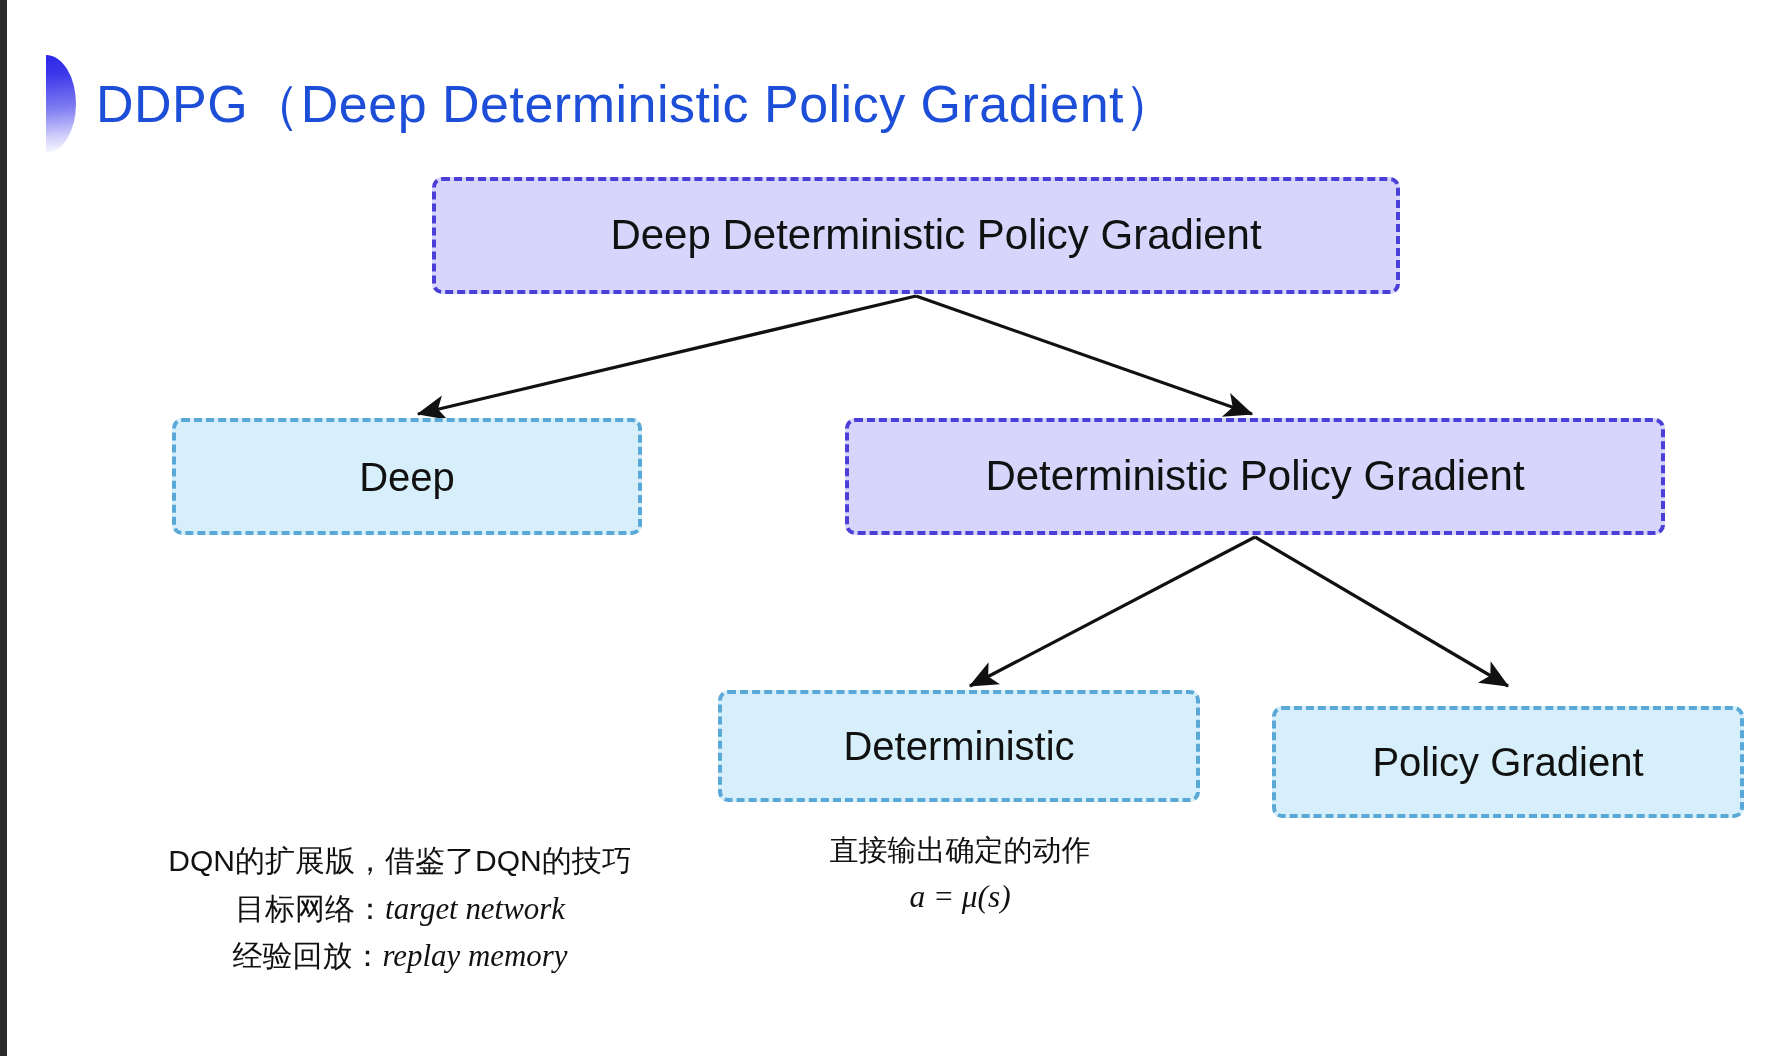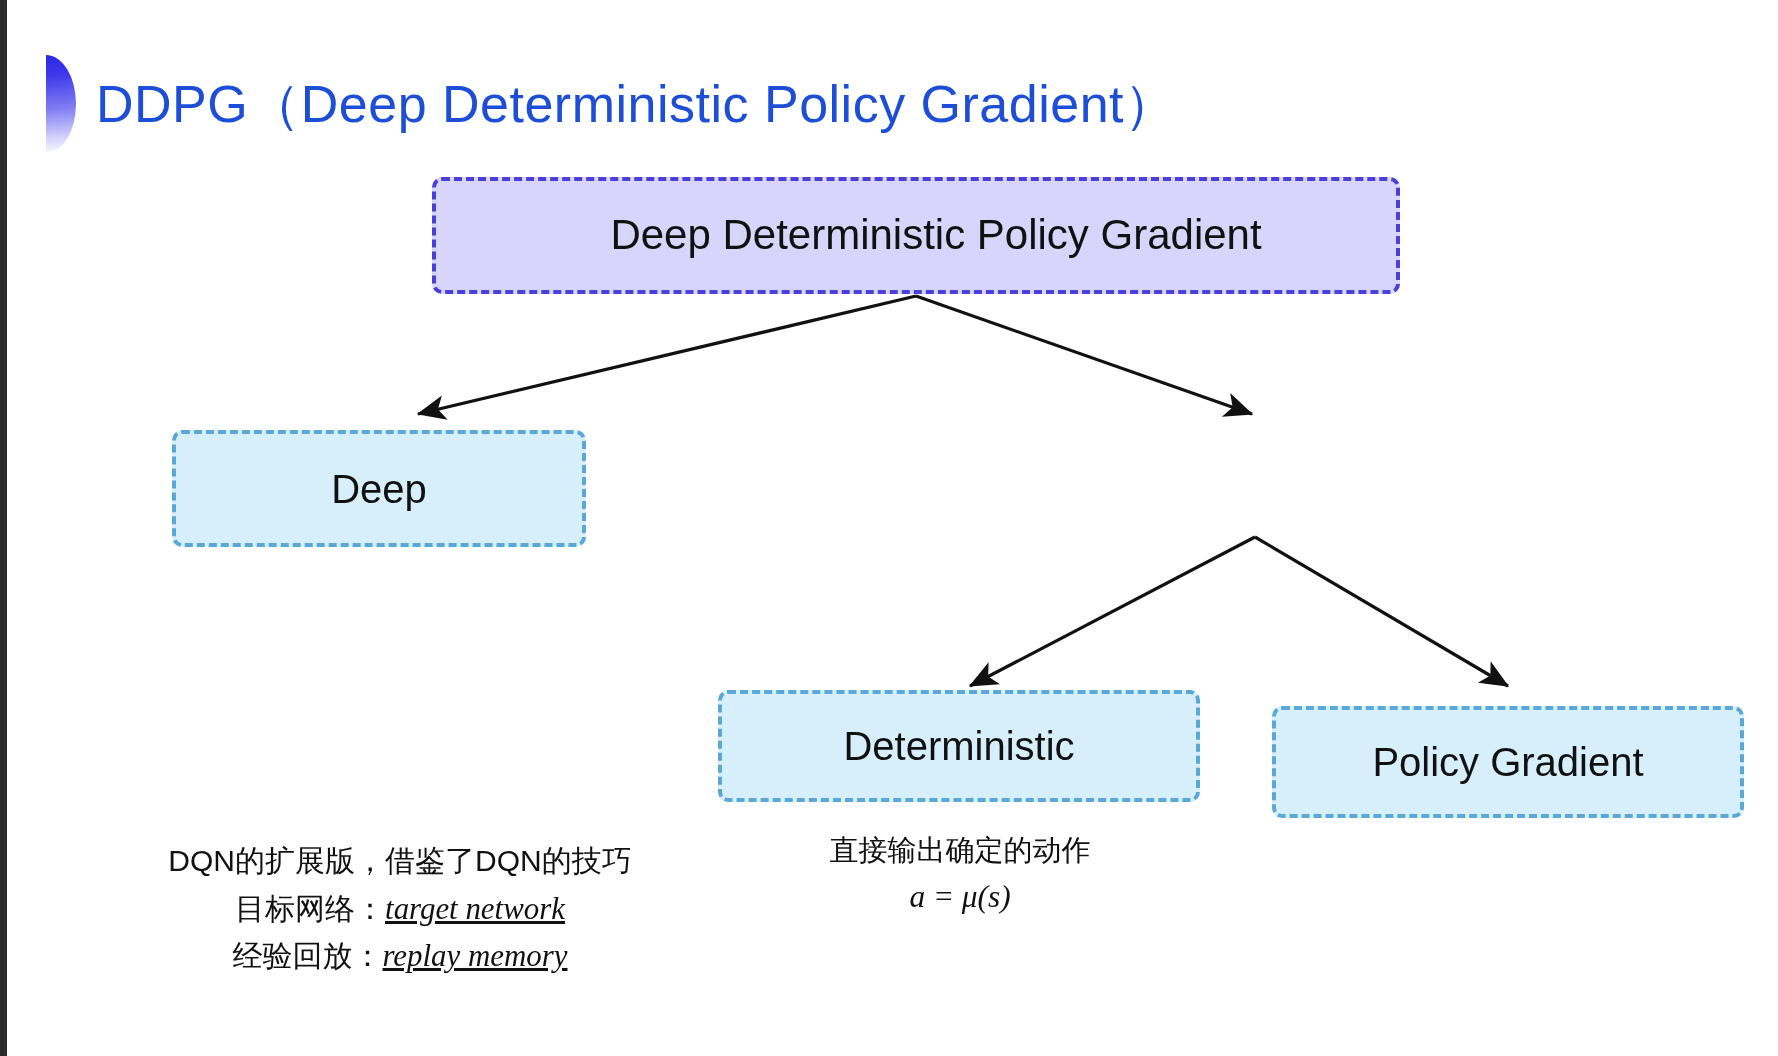--- a/index.html
+++ b/index.html
@@ -62,21 +62,21 @@
   .node.purple {
     background: #d7d5fb;
     border: 4px dashed #4a3fd6;
   }
   .node.blue {
     background: #d6effa;
     border: 4px dashed #5aa8d8;
   }
 
   #node-root   { left: 432px; top: 177px;  width: 968px; height: 117px; font-size: 42px; padding-left: 40px; }
-  #node-deep   { left: 172px; top: 418px;  width: 414px; height: 117px; font-size: 40px; margin-top: 12px; }
+  #node-deep   { left: 172px; top: 418px;  width: 470px; height: 117px; font-size: 40px; }
   #node-dpg    { left: 845px; top: 418px;  width: 820px; height: 117px; font-size: 42px; }
   #node-det    { left: 718px; top: 690px;  width: 482px; height: 112px; font-size: 40px; }
   #node-pg     { left: 1272px; top: 706px; width: 472px; height: 112px; font-size: 40px; }
 
   
   #arrows {
     position: absolute;
     left: 0; top: 0;
     width: 1778px; height: 1056px;
     pointer-events: none;
@@ -105,21 +105,20 @@
     left: 1330px;
     top: 855px;
     width: 360px;
     font-size: 29px;
   }
   .note .line { white-space: nowrap; }
   .mono-it {
     font-family: "Liberation Serif", "DejaVu Serif", serif;
     font-style: italic;
     font-size: 1.03em;
-    text-decoration: underline;
   }
   .formula {
     font-family: "Liberation Serif", "DejaVu Serif", serif;
     font-style: italic;
     font-size: 1.08em;
   }
 </style>
 </head>
 <body>
 
@@ -144,20 +143,21 @@
 
     <line x1="1255" y1="537" x2="970" y2="686" stroke="#111111" stroke-width="3.2" marker-end="url(#ah)"></line>
 
     <line x1="1255" y1="537" x2="1508" y2="686" stroke="#111111" stroke-width="3.2" marker-end="url(#ah)"></line>
   </svg>
 
   <div class="node purple" id="node-root">Deep Deterministic Policy Gradient</div>
 
   <div class="node blue" id="node-deep">Deep</div>
 
+  <div class="node purple" id="node-dpg">Deterministic Policy Gradient</div>
 
   <div class="node blue" id="node-det">Deterministic</div>
 
   <div class="node blue" id="node-pg">Policy Gradient</div>
 
   <div class="note" id="note-deep">
     <div class="line">DQN的扩展版，借鉴了DQN的技巧</div>
     <div class="line"><span>目标网络：</span><span class="mono-it">target network</span></div>
     <div class="line"><span>经验回放：</span><span class="mono-it">replay memory</span></div>
   </div>

